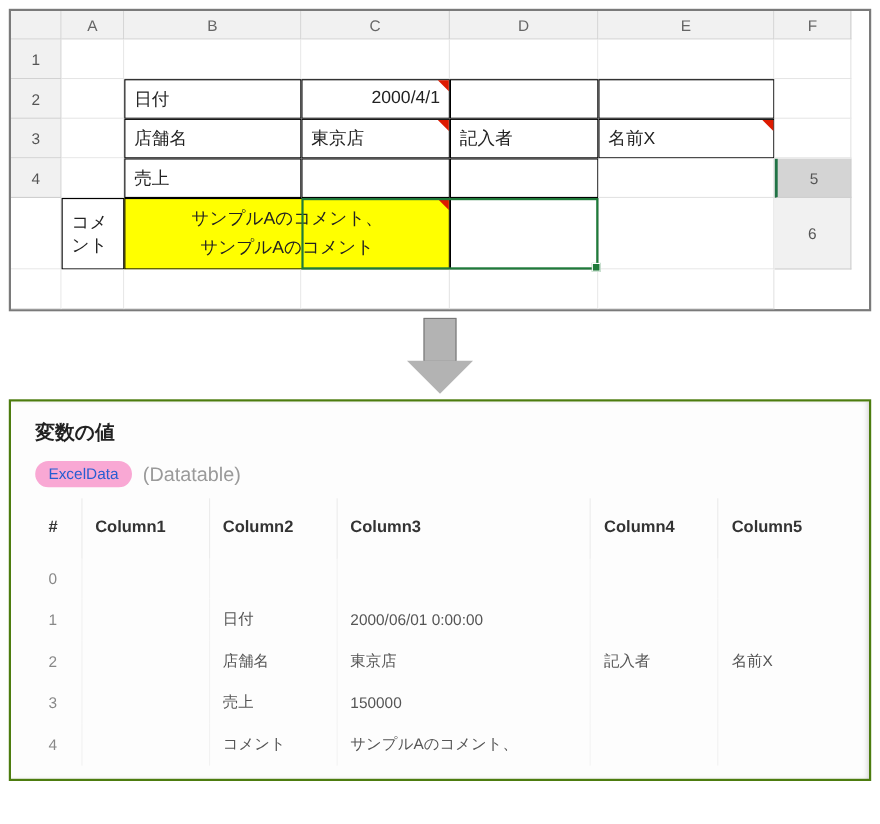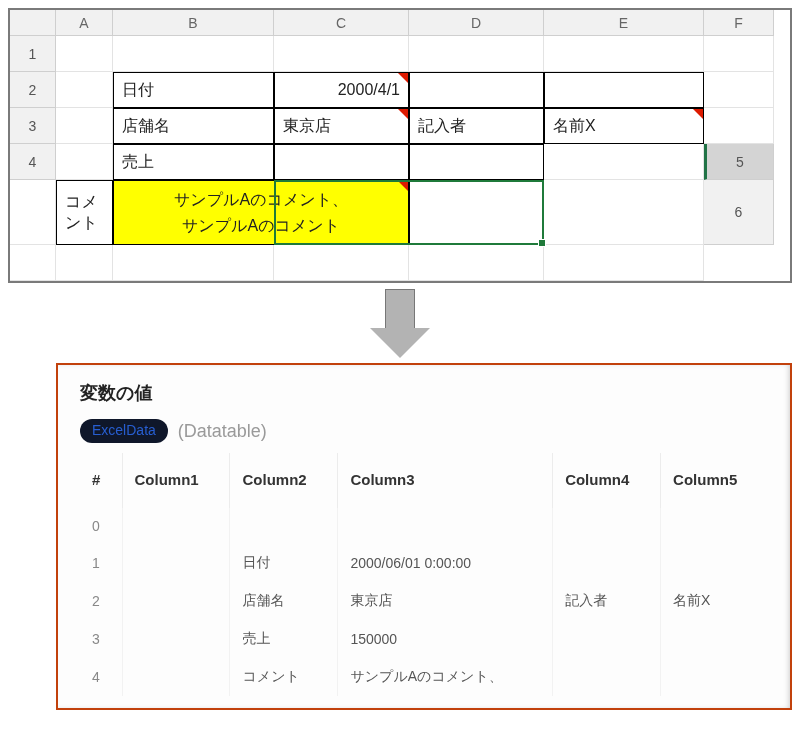--- a/index.html
+++ b/index.html
@@ -100,37 +100,36 @@
     width: 0; height: 0;
     border-left: 30px solid transparent;
     border-right: 30px solid transparent;
     border-top: 30px solid #b3b3b3;
     position: relative;
     margin-top: -1px;
   }
 
   
   .var-panel {
-    border: 2px solid #c2410c;
+    border: 2px solid #4d7c0f;
     background: #fdfdfd;
     padding: 16px 22px 12px;
     box-shadow: inset -3px 0 6px -3px rgba(0,0,0,0.25);
-    margin-left: 48px;
   }
   .var-title {
     font-size: 18px;
     font-weight: 600;
     margin-bottom: 14px;
   }
   .badge-row { display: flex; align-items: center; gap: 10px; margin-bottom: 10px; }
   .badge {
     display: inline-block;
     padding: 3px 12px 5px;
     border-radius: 14px;
-    background: #0f172a;
+    background: #f9a8d4;
     color: #275ed1;
     font-size: 14px;
   }
   .vartype { color: #9a9a9a; font-size: 18px; }
 
   table.dt {
     border-collapse: collapse;
     width: 100%;
     font-size: 14px;
     color: #444;

